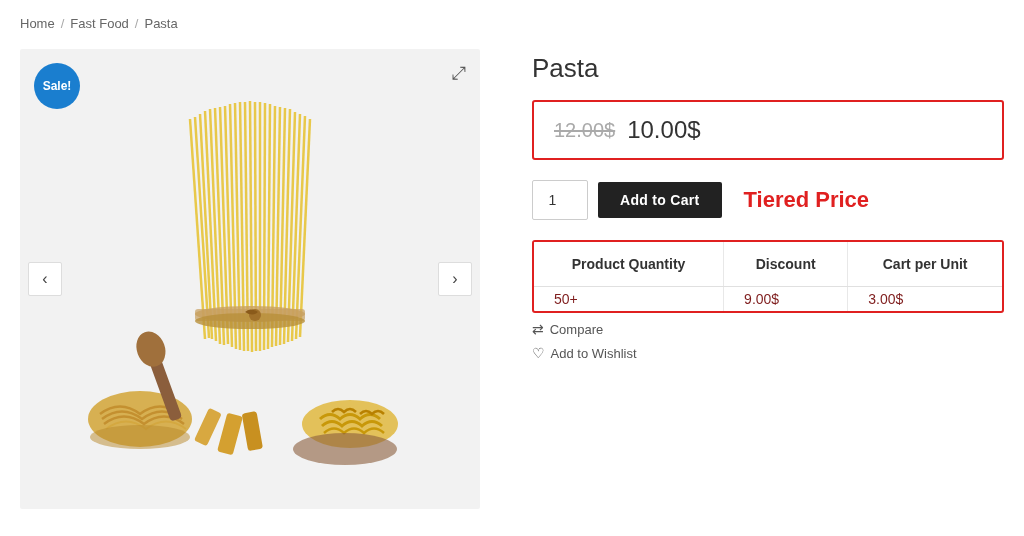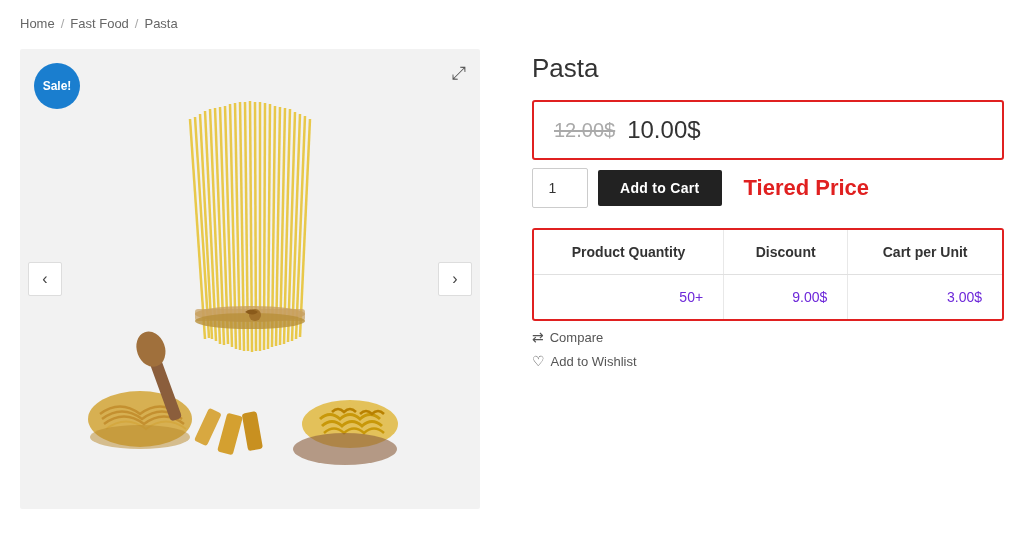--- a/index.html
+++ b/index.html
@@ -102,21 +102,21 @@
     .product-title {
       font-size: 26px;
       font-weight: 400;
       color: #333;
       margin-bottom: 16px;
     }
     .price-box {
       border: 2px solid #e02020;
       border-radius: 3px;
       padding: 14px 20px;
-      margin-bottom: 8px;
+      margin-bottom: 20px;
       display: flex;
       align-items: center;
       gap: 12px;
     }
     .old-price {
       font-size: 20px;
       color: #aaa;
       text-decoration: line-through;
     }
     .wholesale-label {
@@ -182,24 +182,24 @@
     .tiered-table th {
       background: #fff;
       padding: 14px 20px;
       text-align: center;
       font-size: 14px;
       font-weight: 700;
       color: #333;
       border-bottom: 1px solid #e0e0e0;
     }
     .tiered-table td {
-      padding: 14px 20px;
-      text-align: right;
-      font-size: 14px;
-      color: #6d28d9;
+      padding: 4px 20px;
+      text-align: left;
+      font-size: 14px;
+      color: #7f1d1d;
     }
     .tiered-table th:not(:last-child),
     .tiered-table td:not(:last-child) {
       border-right: 1px solid #e8e8e8;
     }
     .action-links {
       display: flex;
       flex-direction: column;
       gap: 8px;
     }

